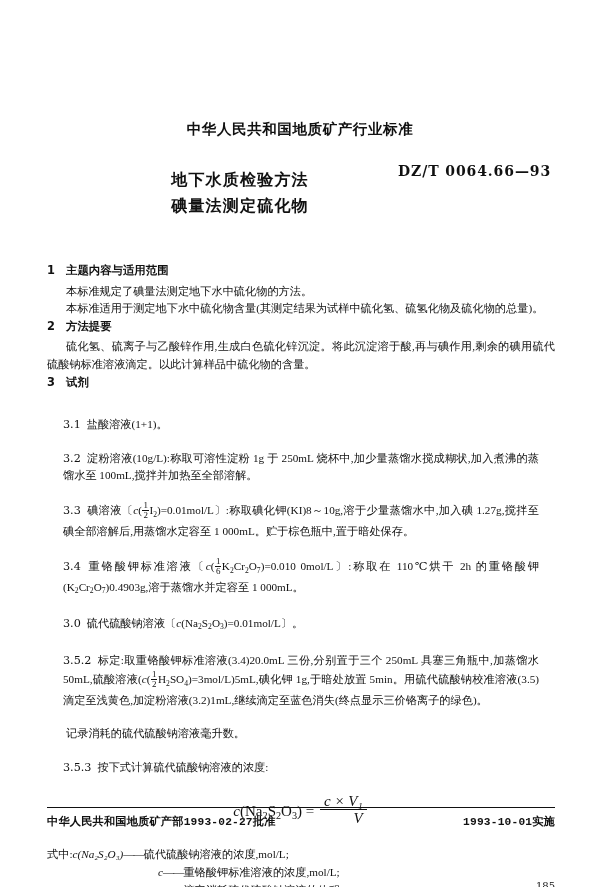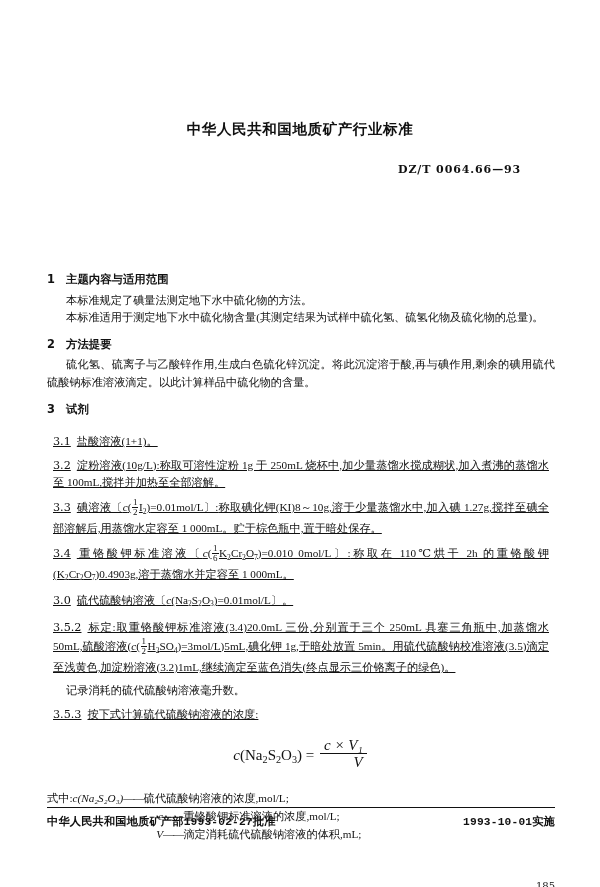--- a/index.html
+++ b/index.html
@@ -33,21 +33,21 @@
     font-weight: bold;
     font-size: 14.5px;
     letter-spacing: 0.6px;
   }
   .std-no {
     position: absolute;
     left: 398px;
     top: 151px;
     font-family: "DejaVu Serif", "Liberation Serif", serif;
     font-weight: bold;
-    font-size: 11px;
+    font-size: 14px;
     letter-spacing: 0.9px;
     white-space: nowrap;
   }
   .title-main {
     position: absolute;
     left: 120px;
     top: 155px;
     width: 240px;
     text-align: center;
     font-family: "DejaVu Sans", "Liberation Sans", sans-serif;
@@ -64,37 +64,35 @@
     left: 47px;
     top: 250px;
     width: 508px;
     font-size: 11.2px;
     line-height: 17.6px;
   }
   .sec-head {
     font-family: "DejaVu Sans", "Liberation Sans", sans-serif;
     font-weight: bold;
     font-size: 11.4px;
-    margin-top: 9px;
     margin-bottom: 3px;
   }
   .sec-head .num {
     display: inline-block;
     width: 19px;
   }
   .para {
     text-indent: 19px;
     text-align: justify;
     margin: 0;
   }
   .item {
     text-align: justify;
-    margin: 6px;
+    margin: 16px;
     text-indent: 0;
-    text-decoration: underline;
   }
   .item .lbl {
     font-family: "DejaVu Serif", "Liberation Serif", serif;
     margin-right: 6px;
   }
   .gap-sm { height: 6px; }
 
   sub { font-size: 0.68em; vertical-align: -0.28em; }
   .ital { font-style: italic; }
 
@@ -170,20 +168,24 @@
 </style>
 </head>
 <body>
 
 <div class="page">
 
   <div class="hdr-org">中华人民共和国地质矿产行业标准</div>
 
   <div class="std-no">DZ/T  0064.66—93</div>
 
+  <div class="title-main">
+    <div>地下水质检验方法</div>
+    <div>碘量法测定硫化物</div>
+  </div>
 
   <div class="body">
 
     <div class="sec-head">
       <span class="num">1</span><span>主题内容与适用范围</span>
     </div>
     <p class="para">本标准规定了碘量法测定地下水中硫化物的方法。</p>
     <p class="para">本标准适用于测定地下水中硫化物含量(其测定结果为试样中硫化氢、硫氢化物及硫化物的总量)。</p>
 
     <div class="sec-head">

